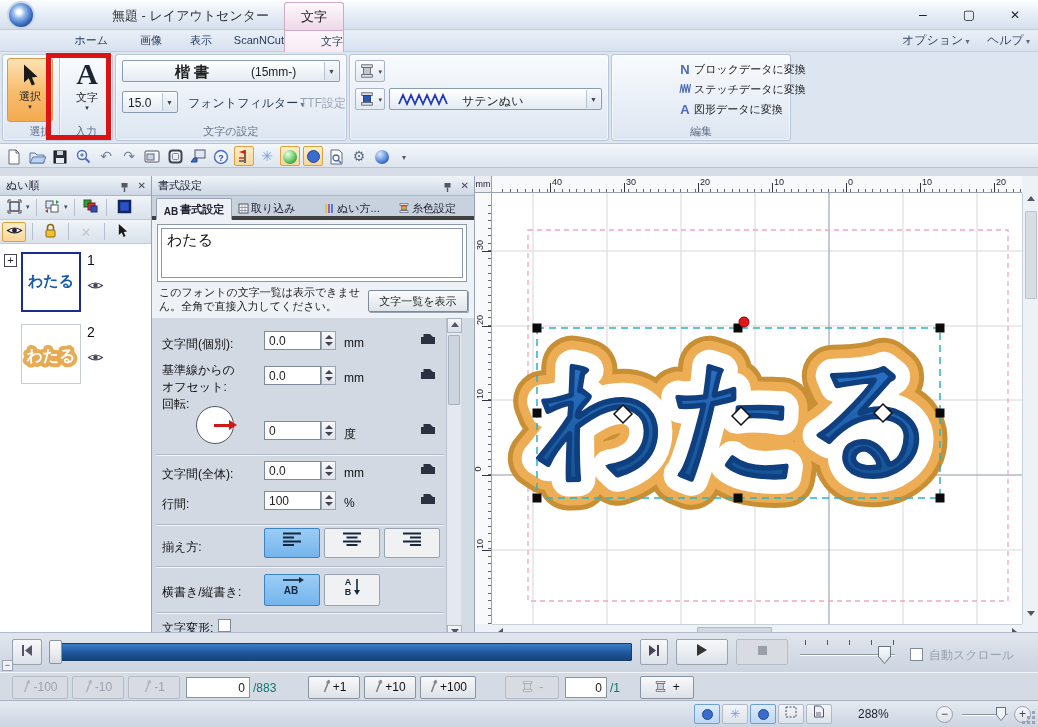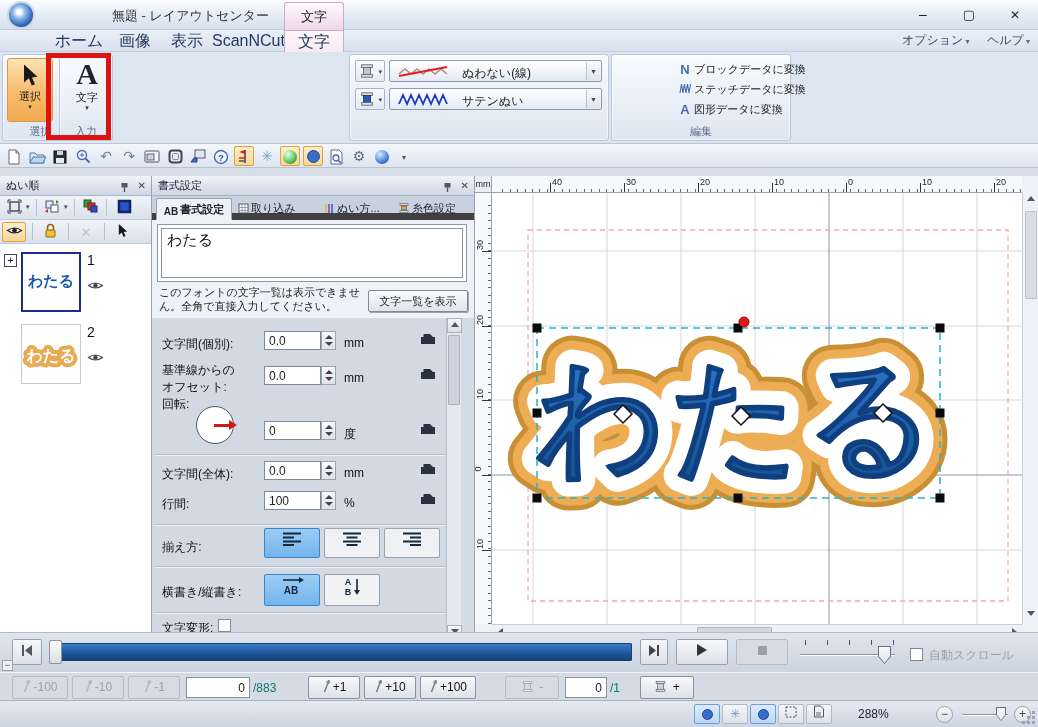--- a/index.html
+++ b/index.html
@@ -15,21 +15,21 @@
   background:radial-gradient(circle at 42% 38%,#ffffff 0 10%,#9cc0ec 28%,#4a7ccc 55%,#224a9e 78%,#d8e4f2 82%)}
 #title-text{left:112px;top:7px;font-size:13px;color:#333}
 #file-tab{left:284px;top:2px;width:60px;height:28px;border:1px solid #cdaac6;border-bottom:none;border-radius:3px 3px 0 0;
   background:linear-gradient(#fef9fc,#f6e7f1 55%,#edd8e8);text-align:center;line-height:27px;font-size:13px;color:#222}
 .winbtn{top:5px;width:30px;height:19px;text-align:center;line-height:18px;font-size:14px;color:#222}
 #win-min{right:100px}#win-max{right:54px}#win-close{right:8px}
 #win-min::before{content:"–"}#win-max::before{content:"▢";font-size:13px}#win-close::before{content:"✕";font-size:12px}
 
 
 #tabrow{left:0;top:30px;width:1038px;height:22px;background:linear-gradient(#eaf0f8,#d8e1ee);border-bottom:1px solid #c2cedc}
-.rtab{position:absolute;top:0;height:40px;text-align:center;line-height:21px;font-size:16px;color:#243a5c}
+.rtab{position:absolute;top:0;height:40px;text-align:right;line-height:21px;font-size:11px;color:#243a5c}
 #tab-home{left:50px;width:58px}#tab-image{left:108px;width:54px}#tab-view{left:162px;width:50px}
 #tab-scanncut{left:212px;width:72px}
 #tab-moji{left:284px;width:60px;background:linear-gradient(#fdf6fa,#f3e2ee);border:1px solid #cdaac6;border-bottom:none;border-radius:0}
 #menu-right{right:8px;top:2px;font-size:12px;color:#3c4c66}
 #menu-right .mi{margin-left:14px}
 .dda::after{content:" ▾";font-size:8px;color:#5a6a80}
 
 
 #ribbon{left:0;top:52px;width:1038px;height:92px;background:#dce5f0;border-bottom:1px solid #b9c5d4}
 .rgroup{position:absolute;top:2px;height:87px;border:1px solid #bac7d8;border-radius:3px;
@@ -99,21 +99,21 @@
 #so-item1{top:6px}#so-item2{top:78px}
 .so-expand{position:absolute;left:4px;top:4px;width:13px;height:13px;border:1px solid #445;background:#fff;font-size:11px;line-height:11px;text-align:center;color:#223}
 .so-thumb{position:absolute;left:21px;top:2px;width:60px;height:60px;background:#fff}
 #so-thumb1{border:2px solid #1c2c8c;line-height:54px;text-align:center;font-weight:bold;font-size:15px;color:#1858a8}
 #so-thumb2{border:1px solid #c4ccd6}
 .so-num{position:absolute;left:87px;top:2px;font-size:14px;color:#111}
 .so-eye{position:absolute;left:87px;top:30px}
 
 
 #panelB{left:152px;top:0;width:323px;height:464px;background:#d4dbe5;border-right:1px solid #98a4b4}
-#fmt-tabs{position:absolute;left:0;top:20px;right:0;height:24px;background:#c8d2de;border-bottom:7px solid #404040}
+#fmt-tabs{position:absolute;left:0;top:20px;right:0;height:24px;background:#c8d2de;border-bottom:4px solid #404040}
 .ftab{position:absolute;top:2px;height:22px;font-size:11px;color:#223;line-height:21px;white-space:nowrap}
 .ftab.active{background:#eef2f7;border:1px solid #98a4b4;border-bottom:1px solid #eef2f7;border-radius:2px 2px 0 0;font-weight:bold}
 #ftab1{left:4px;width:76px;text-align:center}
 #ftab2{left:86px}#ftab3{left:172px}#ftab4{left:246px}
 .ftab .fic{display:inline-block;vertical-align:-2px;margin-right:2px}
 #fmt-body{position:absolute;left:0;top:44px;right:0;height:98px;background:#eef2f7}
 #txt-outer{position:absolute;left:5px;top:4px;width:310px;height:58px;background:#fff;border:1px solid #8a98a8}
 #txt-inner{position:absolute;left:3px;top:3px;right:3px;bottom:3px;border:1px solid #8a98a8;font-size:15px;padding:2px 5px;color:#111}
 #fmt-note{position:absolute;left:7px;top:66px;width:206px;font-size:11px;line-height:1.25;color:#222}
 #btn-charlist{position:absolute;left:216px;top:70px;width:100px;height:22px;border:1px solid #7e8a98;border-radius:2px;
@@ -241,35 +241,41 @@
       <div class="gcap">選択</div>
     </div>
     <div id="g-input" class="rgroup">
       <div id="btn-moji" class="abs">
         <span class="bigA">A</span>
         <span style="display:block">文字</span>
         <span class="tinydown">▾</span>
       </div>
       <div class="gcap">入力</div>
     </div>
+    <div id="g-text" class="rgroup">
+      <div id="font-combo" class="combo">
+        <span class="fname">楷書</span>
+        <span class="frange">(15mm-)</span>
+        <span class="dd">▼</span>
+      </div>
+      <div id="size-combo" class="combo">
+        <span class="val">15.0</span>
+        <span class="dd">▼</span>
+      </div>
+      <span id="font-filter" class="abs dda">フォントフィルター</span>
+      <span id="ttf-btn" class="abs">TTF設定</span>
+      <div class="gcap">文字の設定</div>
+    </div>
     <div id="g-sew" class="rgroup">
       <div id="sew-line-spool" class="spoolbtn">
         <svg width="16" height="16" viewBox="0 0 18 16">
             <rect x="3" y="1" width="12" height="3" fill="#dce0e6" stroke="#667"></rect>
             <rect x="5" y="4" width="8" height="8" fill="#c0c6ce" stroke="#667"></rect>
             <rect x="3" y="12" width="12" height="3" fill="#dce0e6" stroke="#667"></rect>
           </svg>
-      </div>
-      <div id="line-combo" class="combo">
-        <svg class="stpre" width="58" height="13" viewBox="0 0 58 13">
-            <polyline points="3,9 9,4 15,9 21,4 27,9 33,4 39,9 45,4 51,9" fill="none" stroke="#b38a8a" stroke-width="1.6"></polyline>
-            <line x1="3" y1="11" x2="51" y2="2" stroke="#e02020" stroke-width="2"></line>
-          </svg>
-        <span class="stlabel">ぬわない(線)</span>
-        <span class="dd">▼</span>
       </div>
       <div id="sew-region-spool" class="spoolbtn">
         <svg width="16" height="16" viewBox="0 0 18 16">
             <rect x="3" y="1" width="12" height="3" fill="#dce0e6" stroke="#667"></rect>
             <rect x="5" y="4" width="8" height="8" fill="#2858b8" stroke="#223c7a"></rect>
             <rect x="3" y="12" width="12" height="3" fill="#dce0e6" stroke="#667"></rect>
           </svg>
       </div>
       <div id="region-combo" class="combo">
         <svg class="stpre" width="58" height="13" viewBox="0 0 58 13">

